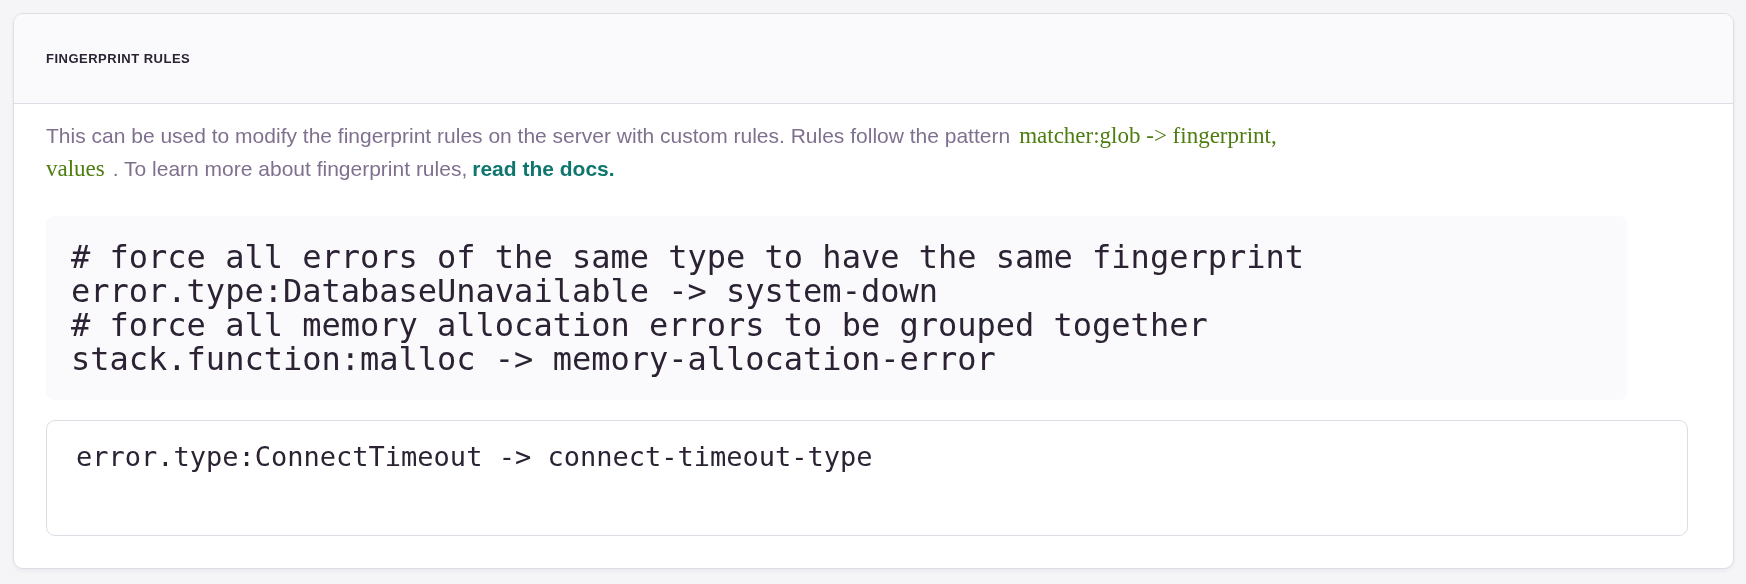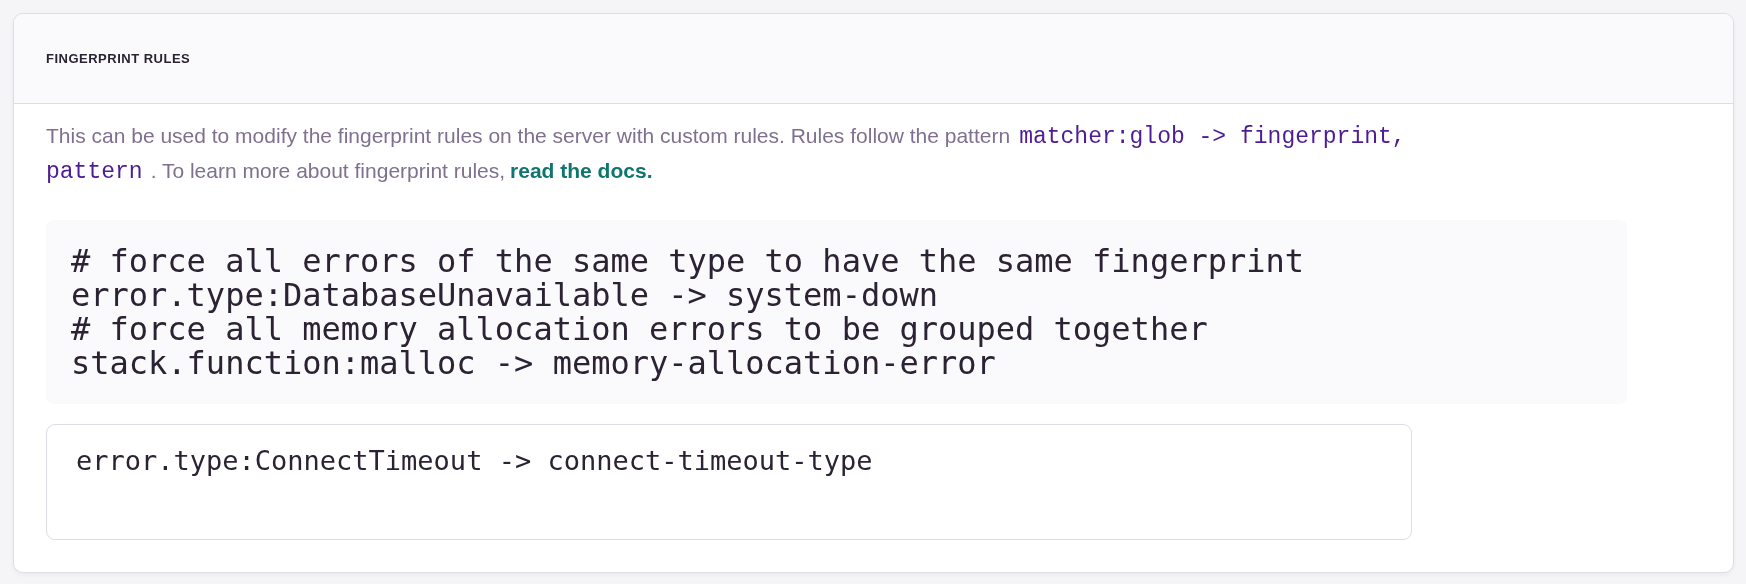--- a/index.html
+++ b/index.html
@@ -45,23 +45,23 @@
   .panel-body {
     padding: 15px 32px 32px 32px;
   }
   .description {
     margin: 0 0 31px 0;
     font-size: 21px;
     line-height: 33px;
     color: #80708f;
   }
   .inline-code {
-    font-family: Liberation Mono, monospace;
+    font-family: Liberation Serif, serif;
     font-size: 23px;
-    color: #4c1d95;
+    color: #4d7c0f;
   }
   .inline-code.lead { margin-left: 9px; }
   .inline-code.tail { margin-right: 8px; }
   .docs-link {
     color: #0f766e;
     text-decoration: none;
     margin-left: 5px;
     cursor: pointer;
     font-weight: bold;
   }
@@ -72,21 +72,21 @@
     border-radius: 8px;
     font-family: "DejaVu Sans Mono", monospace;
     font-size: 32px;
     line-height: 34px;
     color: #2b2233;
     white-space: pre;
     overflow: hidden;
   }
   .rules-textarea {
     display: block;
-    width: 1366px;
+    width: 1642px;
     height: 116px;
     padding: 19px 29px;
     background: #ffffff;
     border: 1px solid #e0dce5;
     border-radius: 9px;
     font-family: "DejaVu Sans Mono", monospace;
     font-size: 27px;
     line-height: 34px;
     color: #2b2233;
     resize: none;
@@ -100,21 +100,21 @@
 
 <div class="page">
   <section class="panel">
 
     <header class="panel-header">
       <h2 class="panel-title">FINGERPRINT RULES</h2>
     </header>
 
     <div class="panel-body">
 
-      <p class="description"><span>This can be used to modify the fingerprint rules on the server with custom rules. Rules follow the pattern</span><code class="inline-code lead">matcher:glob -&gt; fingerprint,</code><br><code class="inline-code tail">pattern</code><span>. To learn more about fingerprint rules,</span><a class="docs-link" href="#">read the docs.</a></p>
+      <p class="description"><span>This can be used to modify the fingerprint rules on the server with custom rules. Rules follow the pattern</span><code class="inline-code lead">matcher:glob -&gt; fingerprint,</code><br><code class="inline-code tail">values</code><span>. To learn more about fingerprint rules,</span><a class="docs-link" href="#">read the docs.</a></p>
 
       <pre class="code-example"># force all errors of the same type to have the same fingerprint
 error.type:DatabaseUnavailable -&gt; system-down
 # force all memory allocation errors to be grouped together
 stack.function:malloc -&gt; memory-allocation-error</pre>
 
       <textarea class="rules-textarea" spellcheck="false" style="">error.type:ConnectTimeout -&gt; connect-timeout-type</textarea>
 
     </div>
   </section>

